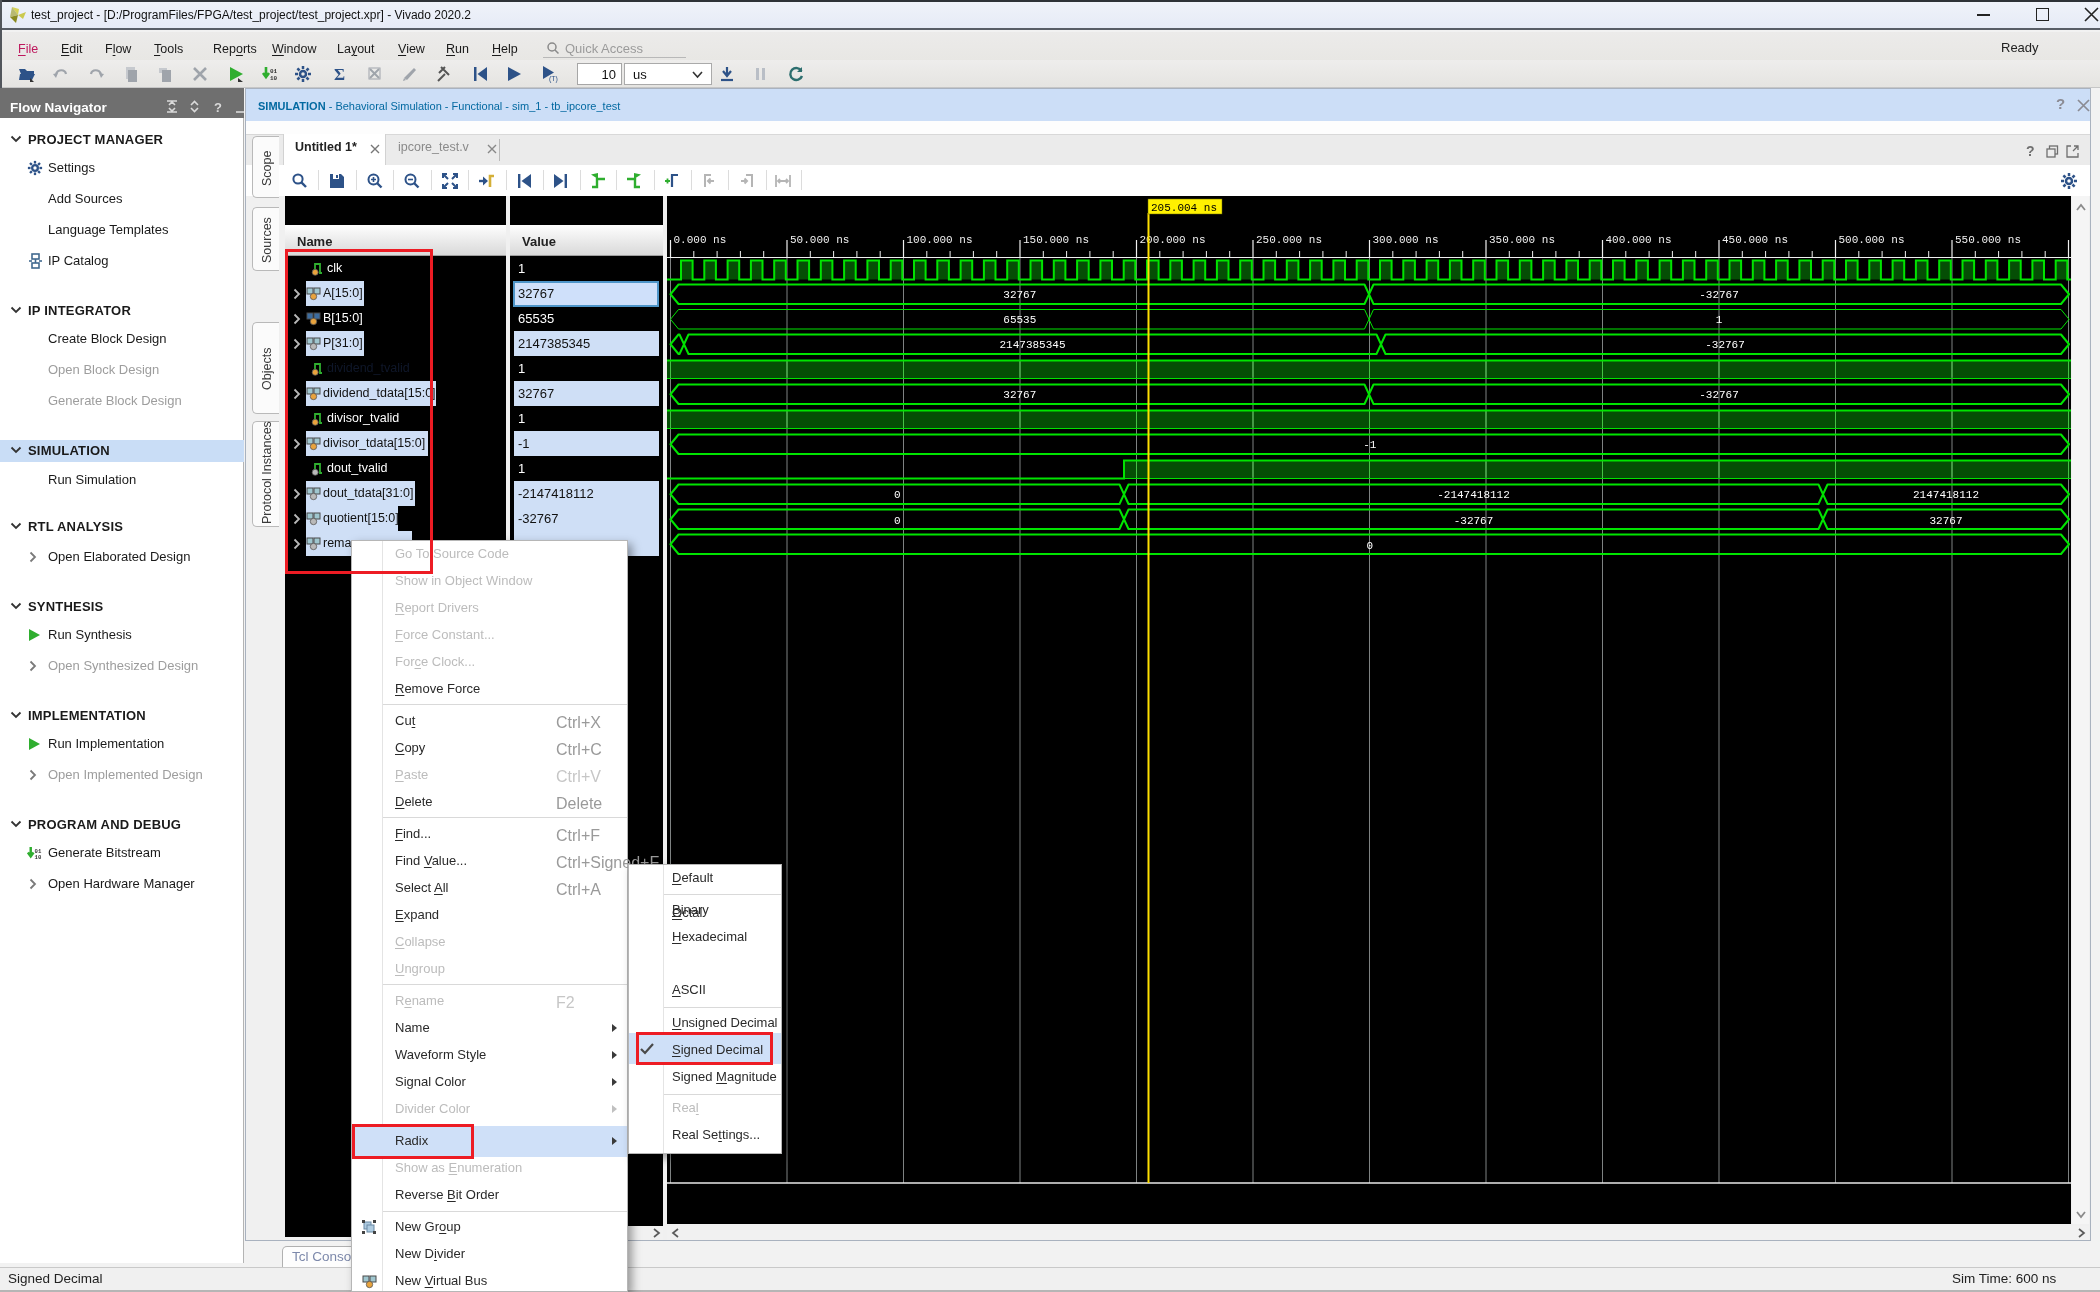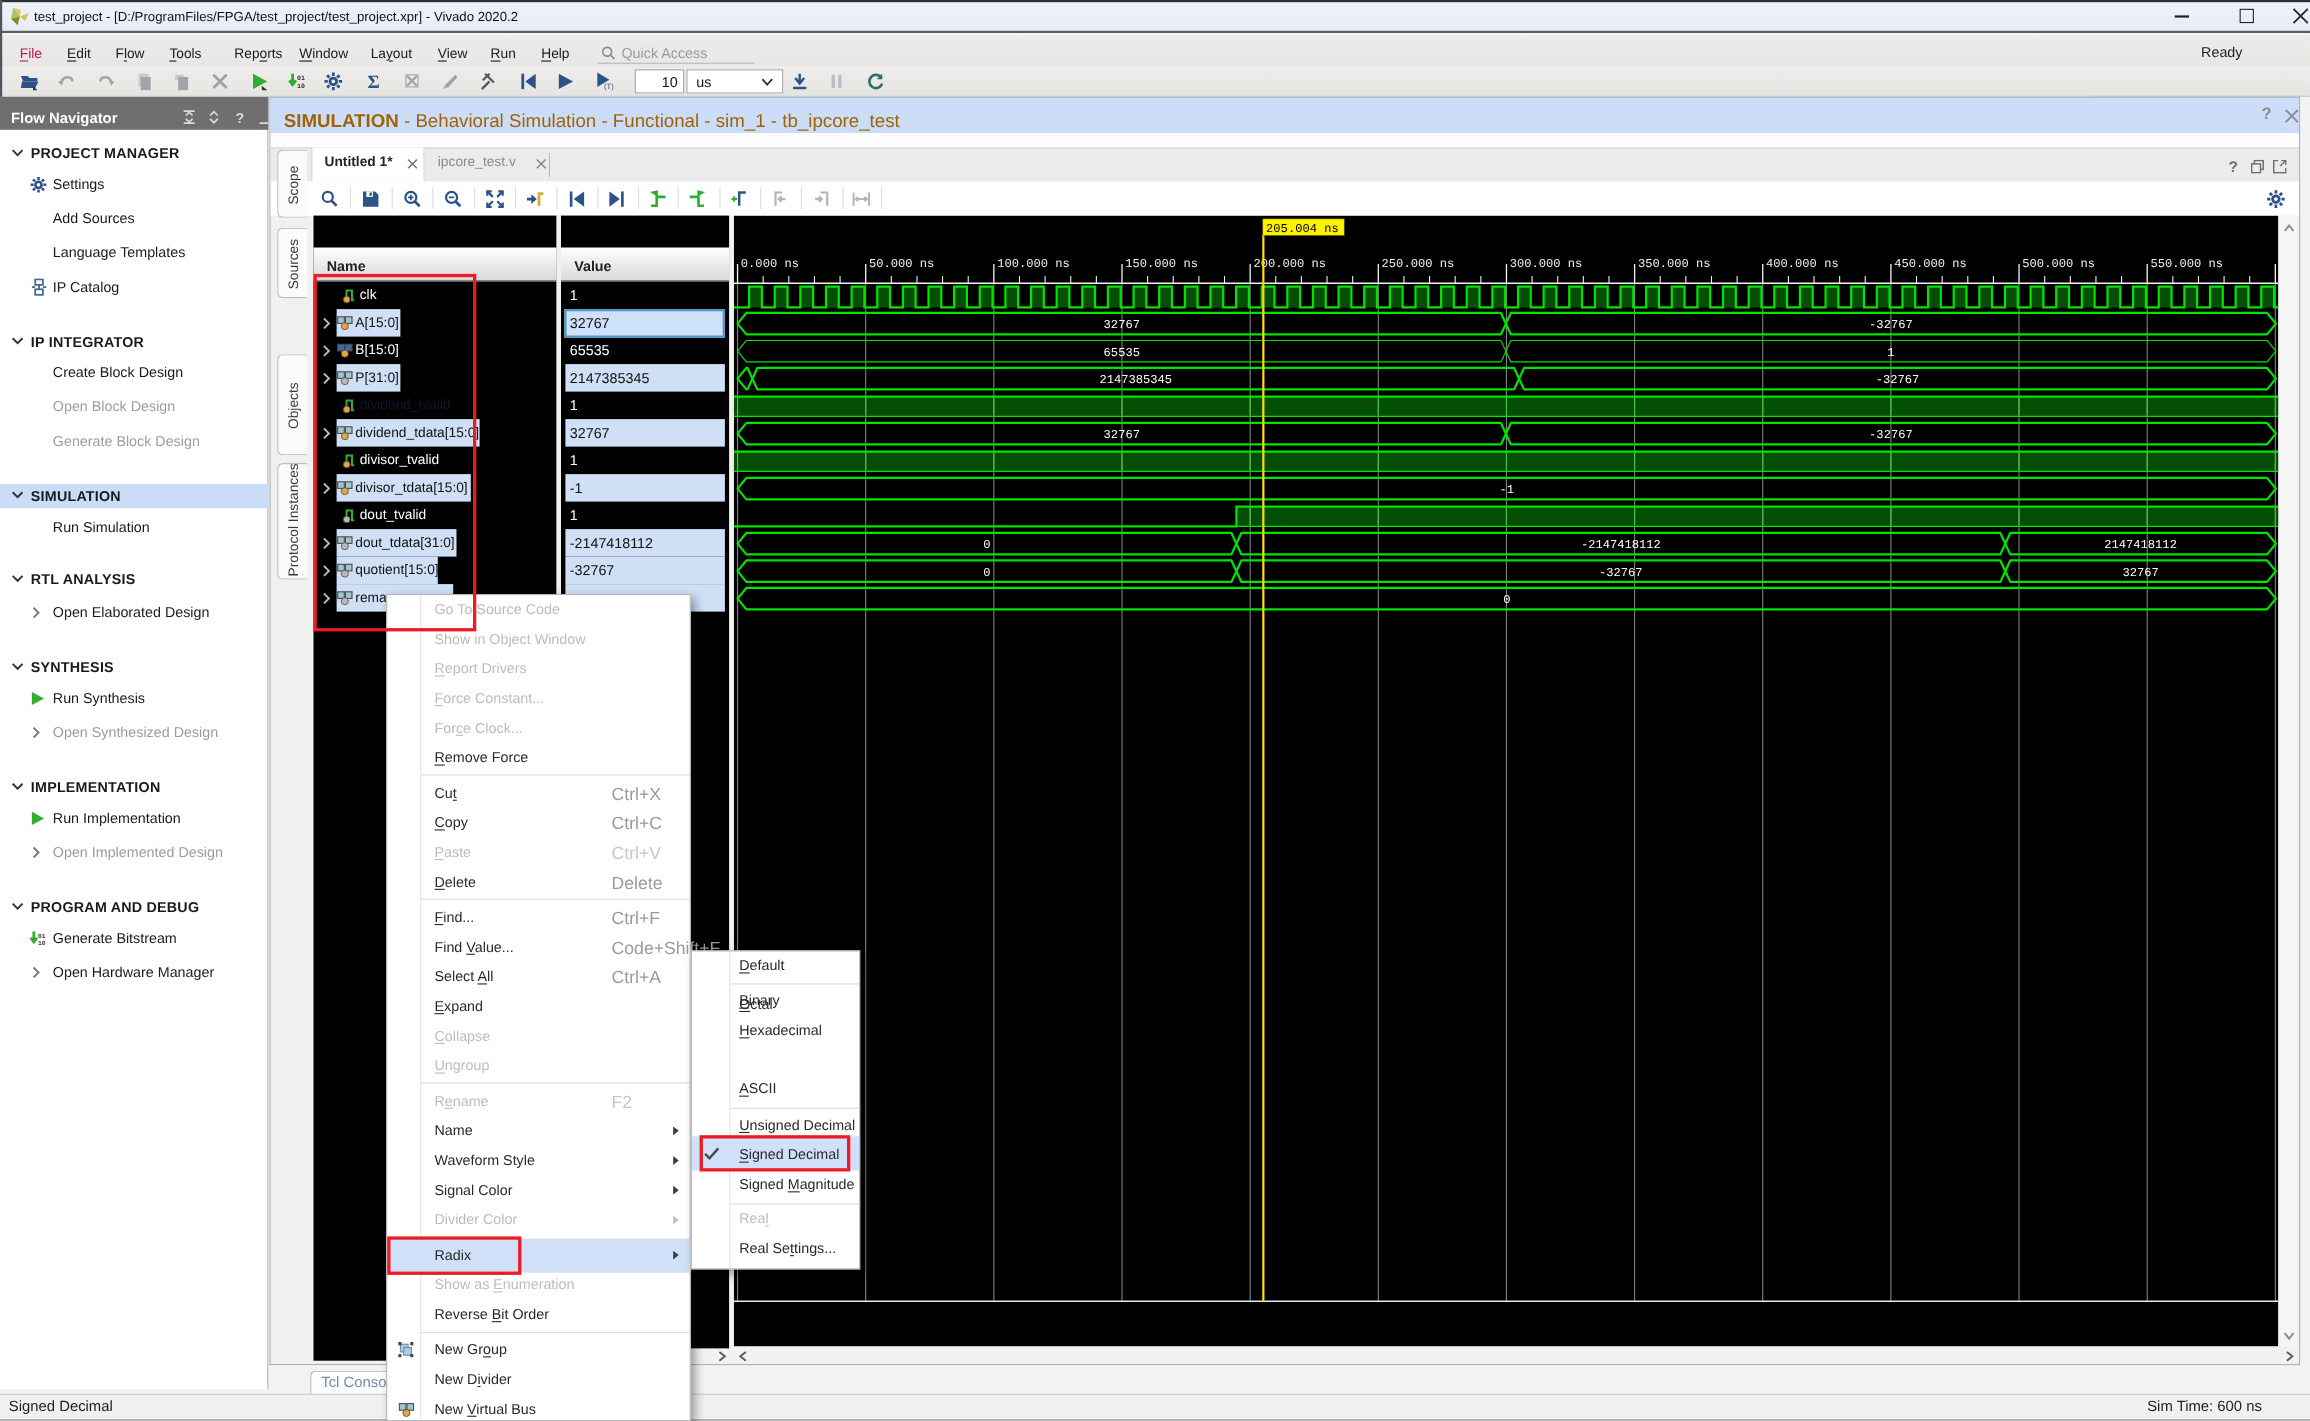--- a/index.html
+++ b/index.html
@@ -248,21 +248,21 @@
     <text x="9" y="8" font-size="6" font-weight="bold" fill="#333" font-family="Liberation Mono">01</text>
     <text x="9" y="15" font-size="6" font-weight="bold" fill="#333" font-family="Liberation Mono">10</text>
   </svg>
 <div class="fn " style="left:48px;top:845px">Generate Bitstream</div>
 <svg style="position:absolute;left:29px;top:878px" width="8" height="12" viewBox="0 0 8 12">
     <path d="M1.5 1.5 L6 6 L1.5 10.5" fill="none" stroke="#7a7a7a" stroke-width="1.8"></path>
   </svg>
 <div class="fn " style="left:48px;top:876px">Open Hardware Manager</div>
 <div class="abs" style="left:245px;top:88px;width:1846px;height:1153px;background:#f0f0f0;border:1px solid #a9b2bf"></div>
 <div class="abs" style="left:246px;top:89px;width:1844px;height:32px;background:#ccdef7"></div>
-<div class="abs" style="left:258px;top:100px;font-size:17px;color:#a16207"><b>SIMULATION</b> - Behavioral Simulation - Functional - sim_1 - tb_ipcore_test</div>
+<div class="abs" style="left:258px;top:100px;font-size:11px;color:#0369a1"><b>SIMULATION</b> - Behavioral Simulation - Functional - sim_1 - tb_ipcore_test</div>
 <div class="abs" style="left:2056px;top:95px;font-size:15px;font-weight:bold;color:#8b8b93">?</div>
 <svg class="abs" style="left:2077px;top:99px" width="13" height="13" viewBox="0 0 13 13">
     <path d="M1 1 L12 12 M12 1 L1 12" stroke="#8b8b93" stroke-width="1.7"></path>
   </svg>
 <div class="abs" style="left:246px;top:121px;width:1844px;height:13px;background:#fdfdfd"></div>
 <div class="abs" style="left:246px;top:134px;width:1844px;height:31px;background:#ebebeb;border-top:1px solid #d8d8d8"></div>
 <div class="abs" style="left:283px;top:134px;width:103px;height:31px;background:#fff;border-left:1px solid #d2d2d2;border-right:1px solid #d2d2d2"></div>
 <div class="abs" style="left:295px;top:140px;font-size:12.5px;font-weight:bold;color:#222">Untitled 1*</div>
 <svg class="abs" style="left:370px;top:144px" width="10" height="10" viewBox="0 0 10 10">
     <path d="M1 1 L9 9 M9 1 L1 9" stroke="#777" stroke-width="1.4"></path>
@@ -773,21 +773,21 @@
 <div class="sc" style="left:556px;top:713.5px">Ctrl+X</div>
 <div class="mn" style="left:395px;top:739.5px"><u>C</u>opy</div>
 <div class="sc" style="left:556px;top:740.5px">Ctrl+C</div>
 <div class="mn gray" style="left:395px;top:766.5px"><u>P</u>aste</div>
 <div class="sc gray" style="left:556px;top:767.5px">Ctrl+V</div>
 <div class="mn" style="left:395px;top:793.5px"><u>D</u>elete</div>
 <div class="sc" style="left:556px;top:794.5px">Delete</div>
 <div class="mn" style="left:395px;top:825.5px"><u>F</u>ind...</div>
 <div class="sc" style="left:556px;top:826.5px">Ctrl+F</div>
 <div class="mn" style="left:395px;top:852.5px">Find <u>V</u>alue...</div>
-<div class="sc" style="left:556px;top:853.5px">Code+Shift+F</div>
+<div class="sc" style="left:556px;top:853.5px">Ctrl+Signed+F</div>
 <div class="mn" style="left:395px;top:879.5px">Select <u>A</u>ll</div>
 <div class="sc" style="left:556px;top:880.5px">Ctrl+A</div>
 <div class="mn" style="left:395px;top:906.5px"><u>E</u>xpand</div>
 <div class="mn gray" style="left:395px;top:933.5px"><u>C</u>ollapse</div>
 <div class="mn gray" style="left:395px;top:960.5px"><u>U</u>ngroup</div>
 <div class="mn gray" style="left:395px;top:992.5px">R<u>e</u>name</div>
 <div class="sc gray" style="left:556px;top:993.5px">F2</div>
 <div class="mn" style="left:395px;top:1019.5px">Name</div>
 <div class="mn" style="left:395px;top:1046.5px">Waveform Style</div>
 <div class="mn" style="left:395px;top:1073.5px">Signal Color</div>

